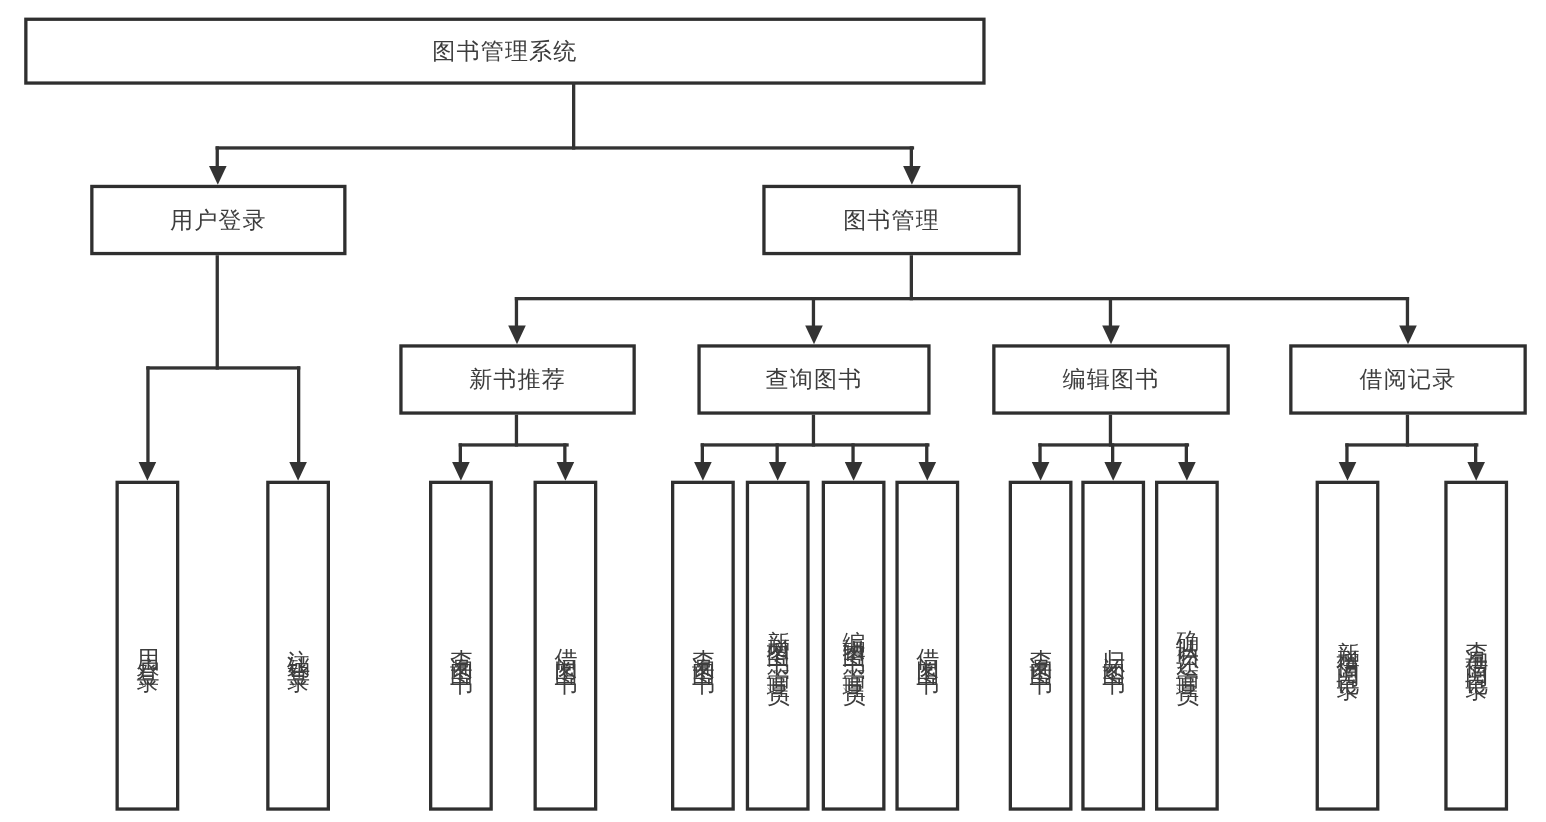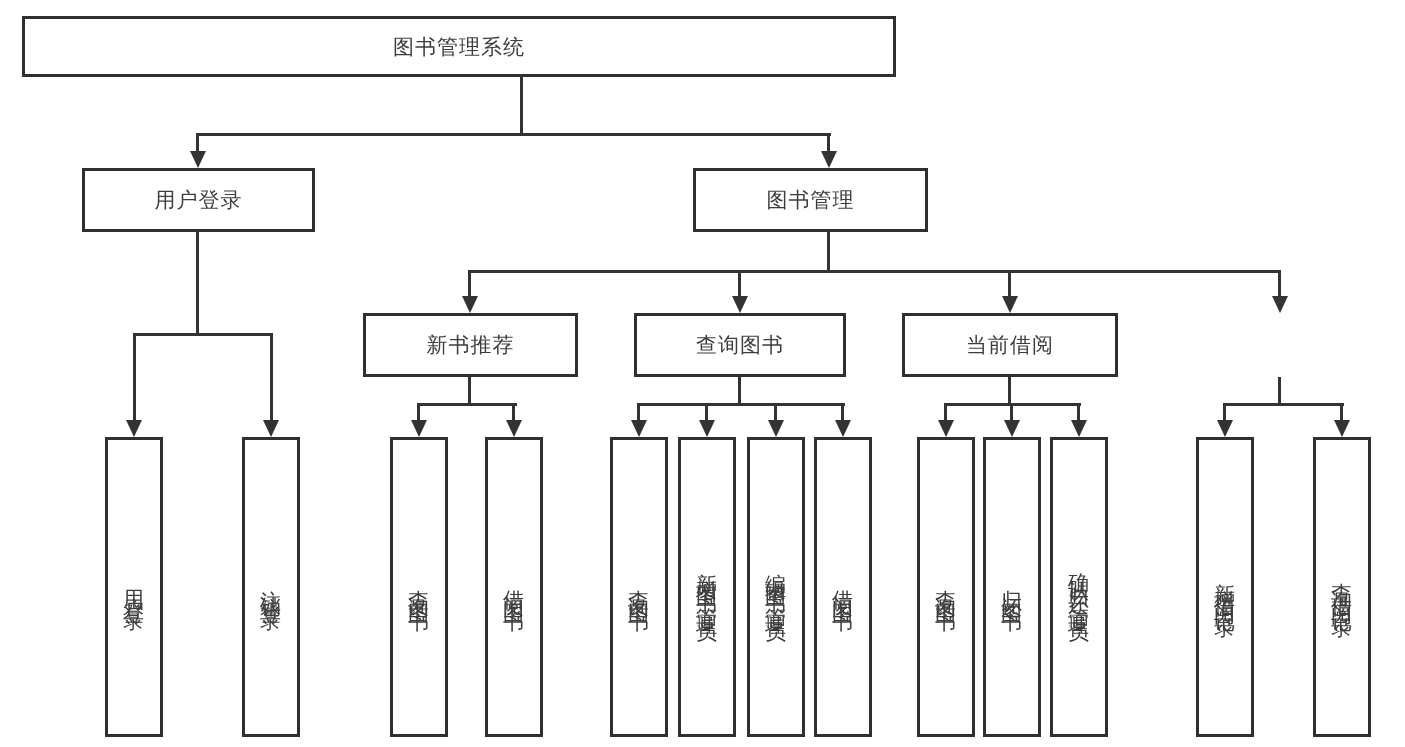--- a/index.html
+++ b/index.html
@@ -70,21 +70,24 @@
   <div class="arrow" style="left:1002px;top:296px"></div>
   <div class="arrow" style="left:1272px;top:296px"></div>
 
   <div class="node hnode" style="left:363px;top:313px;width:215px;height:64px">
     <span>新书推荐</span>
   </div>
   <div class="node hnode" style="left:634px;top:313px;width:212px;height:64px">
     <span>查询图书</span>
   </div>
   <div class="node hnode" style="left:902px;top:313px;width:216px;height:64px">
-    <span>当前借阅</span>
+    <span>编辑图书</span>
+  </div>
+  <div class="node hnode" style="left:1172px;top:313px;width:216px;height:64px">
+    <span>借阅记录</span>
   </div>
 
   <div class="vline" style="left:468px;top:377px;height:29px"></div>
   <div class="hline" style="left:417px;top:403px;width:100px"></div>
   <div class="vline" style="left:417px;top:403px;height:19px"></div>
   <div class="vline" style="left:512px;top:403px;height:19px"></div>
   <div class="arrow" style="left:411px;top:420px"></div>
   <div class="arrow" style="left:506px;top:420px"></div>
 
   <div class="vline" style="left:738px;top:377px;height:29px"></div>

